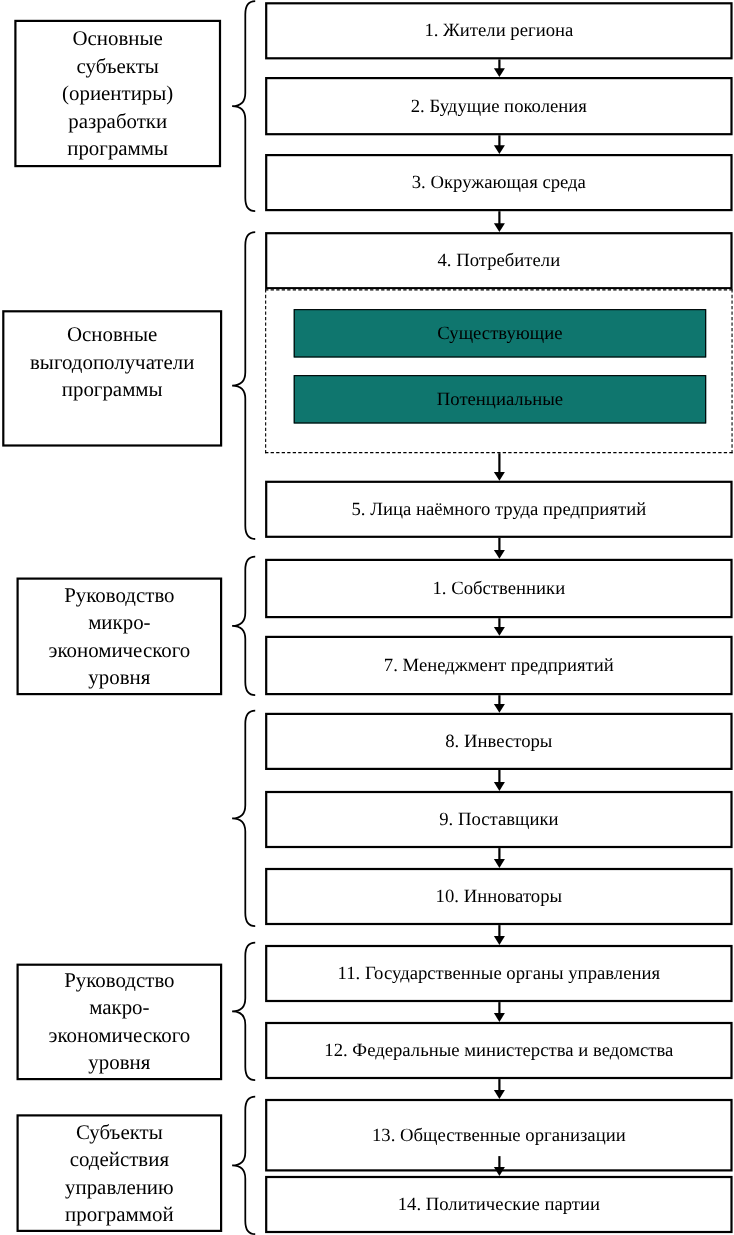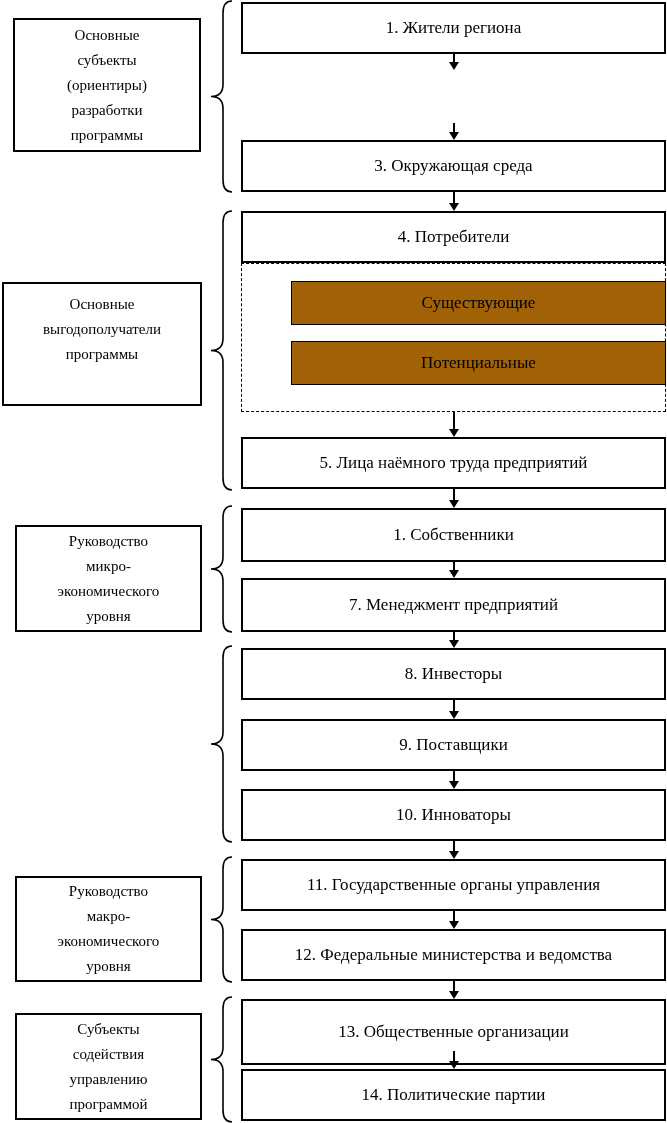--- a/index.html
+++ b/index.html
@@ -11,21 +11,21 @@
     color:#000;
     overflow:hidden;
   }
   .page *{box-sizing:border-box;}
   .lbox{
     position:absolute;
     border:2px solid #000;
     display:flex;align-items:center;justify-content:center;
     text-align:center;
     white-space:pre-line;
-    font-size:15px;line-height:25px;
+    font-size:19px;line-height:25px;
     background:#fff;
   }
   .rbox{
     position:absolute;
     border:2px solid #000;
     display:flex;align-items:center;justify-content:center;
     text-align:right;
     font-size:17px;
     background:#fff;
     padding:0 6px;
@@ -34,22 +34,21 @@
     position:absolute;
     border:1.5px dashed #000;
     background:#fff;
   }
   .subbox{
     position:absolute;
     border:1.5px solid #000;
     display:flex;align-items:center;justify-content:center;
     text-align:center;
     font-size:17px;
-    background:#a16207;
-    margin-left:24px;
+    background:#0f766e;
   }
   .arrow{position:absolute;width:12px;}
   .arrow::before{
     content:"";position:absolute;left:5px;top:0;bottom:5px;width:2px;background:#000;
   }
   .arrow::after{
     content:"";position:absolute;left:1px;bottom:0;width:0;height:0;
     border-left:5px solid transparent;border-right:5px solid transparent;
     border-top:8px solid #000;
   }
@@ -95,20 +94,21 @@
     <path d="M23 1 Q14 1 14 13 L14 87 Q14 99 2 99 Q14 99 14 111 L14 185 Q14 197 23 197"></path>
   </svg>
   <svg class="brace" style="left:209px;top:856px" width="25" height="127" viewBox="0 0 25 127">
     <path d="M23 1 Q14 1 14 13 L14 51.5 Q14 63.5 2 63.5 Q14 63.5 14 75.5 L14 114 Q14 126 23 126"></path>
   </svg>
   <svg class="brace" style="left:209px;top:996px" width="25" height="127" viewBox="0 0 25 127">
     <path d="M23 1 Q14 1 14 13 L14 51.5 Q14 63.5 2 63.5 Q14 63.5 14 75.5 L14 114 Q14 126 23 126"></path>
   </svg>
 
   <div class="rbox" style="left:241px;top:2px;width:425px;height:52px">1. Жители региона</div>
+  <div class="rbox" style="left:241px;top:70px;width:425px;height:53px">2. Будущие поколения</div>
   <div class="rbox" style="left:241px;top:140px;width:425px;height:52px">3. Окружающая среда</div>
 
   <div class="rbox" style="left:241px;top:211px;width:425px;height:52px">4. Потребители</div>
   <div class="dashedbox" style="left:241px;top:263px;width:425px;height:149px"></div>
   <div class="subbox" style="left:267px;top:281px;width:375px;height:44px">Существующие</div>
   <div class="subbox" style="left:267px;top:341px;width:375px;height:44px">Потенциальные</div>
   <div class="rbox" style="left:241px;top:437px;width:425px;height:52px">5. Лица наёмного труда предприятий</div>
 
   <div class="rbox" style="left:241px;top:508px;width:425px;height:54px">1. Собственники</div>
   <div class="rbox" style="left:241px;top:578px;width:425px;height:54px">7. Менеджмент предприятий</div>

